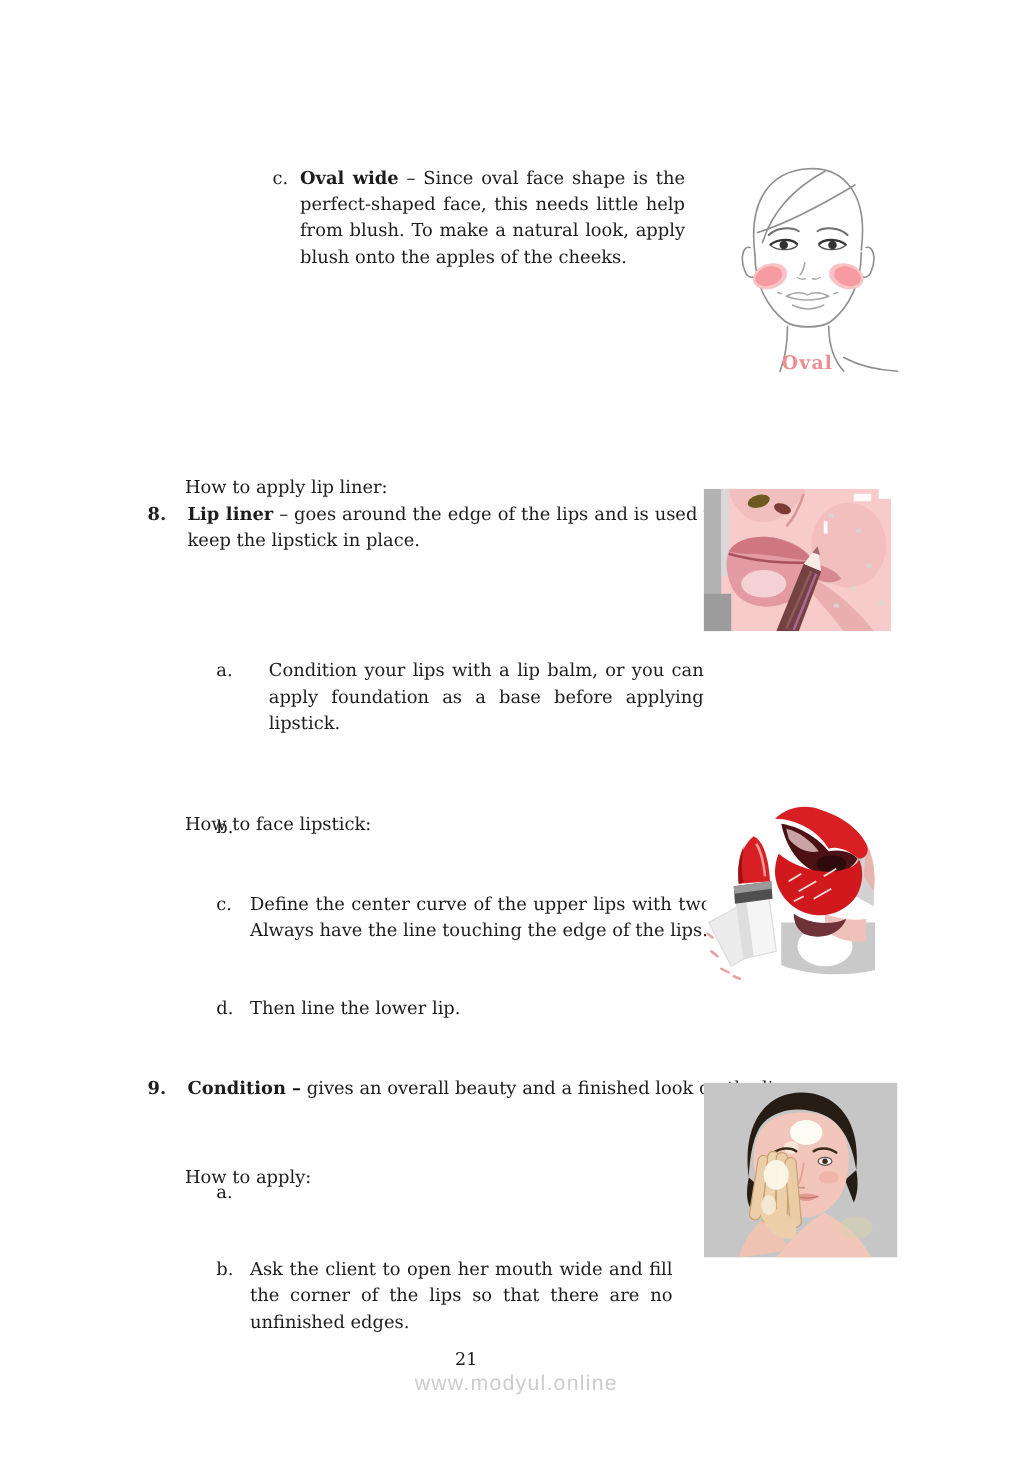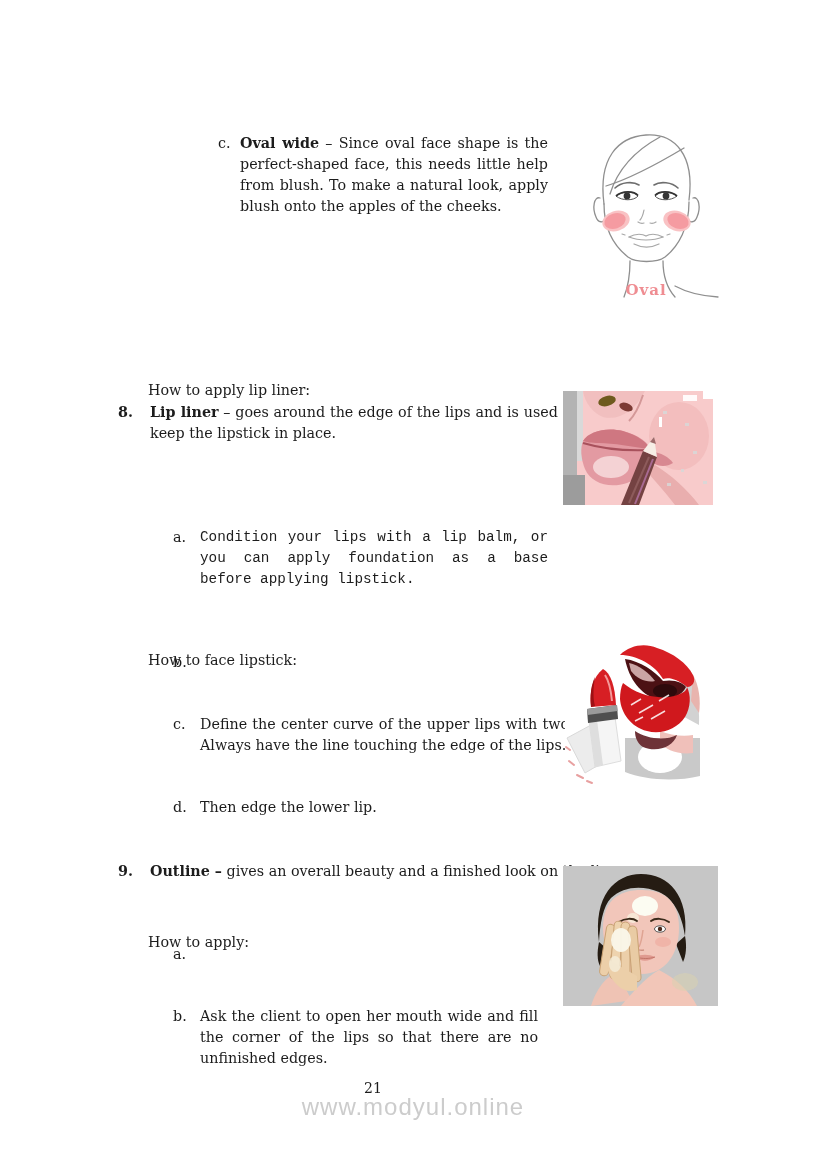--- a/index.html
+++ b/index.html
@@ -10,21 +10,21 @@
   }
   .abs { position:absolute; }
   .just { text-align:justify; }
   .bold { font-weight:bold; }
   .hang { position:relative; }
   .hang .mk { position:absolute; left:0; top:0; white-space:nowrap; }
   .pgnum { width:746px; text-align:center; font-size:14px; }
   .wmark {
     width:826px; text-align:center;
     font-family:"Liberation Sans","DejaVu Sans",sans-serif;
-    font-size:24px; color:#cccccc; letter-spacing:1px;
+    font-size:17px; color:#cccccc; letter-spacing:1px;
   }
   svg { display:block; }
 </style>
 </head>
 <body>
 
 <div class="page">
 
   <div class="abs hang" style="left:218px; top:133px;">
     <span class="mk">c.</span>
@@ -76,32 +76,32 @@
 
   <div class="abs hang" style="left:118px; top:318px;">
     <span class="mk bold">8.</span>
     <div class="just" style="margin-left:32px; width:550px;"><b class="bold">Lip liner</b> <span>– goes around the edge of the lips and is used to define them and keep the lipstick in place.</span></div>
   </div>
 
   <div class="abs" style="left:148px; top:380px;">How to apply lip liner:</div>
 
   <div class="abs hang" style="left:173px; top:401px;">
     <span class="mk">a.</span>
-    <div class="just" style="margin-left:27px; width:348px;font-family:Liberation Mono, monospace;">Condition your lips with a lip balm, or you can apply foundation as a base before applying lipstick.</div>
+    <div class="just" style="margin-left:42px; width:348px;">Condition your lips with a lip balm, or you can apply foundation as a base before applying lipstick.</div>
   </div>
   <div class="abs hang" style="left:173px; top:463px;">
     <span class="mk">b.</span>
   </div>
   <div class="abs hang" style="left:173px; top:525px;">
     <span class="mk">c.</span>
     <div class="just" style="margin-left:27px; width:490px;">Define the center curve of the upper lips with two precise strokes. Always have the line touching the edge of the lips.</div>
   </div>
   <div class="abs hang" style="left:173px; top:566px;">
     <span class="mk">d.</span>
-    <div style="margin-left:27px; width:490px;">Then edge the lower lip.</div>
+    <div style="margin-left:27px; width:490px;">Then line the lower lip.</div>
   </div>
 
   <svg class="abs" style="left:563px; top:391px;" width="150" height="114" viewBox="0 0 150 114">
     <rect x="0" y="0" width="150" height="114" fill="#f8cbcb"></rect>
     <rect x="0" y="0" width="14" height="114" fill="#b3b3b3"></rect>
     <rect x="14" y="0" width="6" height="70" fill="#d9d9d9"></rect>
     <rect x="0" y="84" width="22" height="30" fill="#9c9c9c"></rect>
     <path d="M20,0 H82 C72,20 56,30 40,26 C30,22 22,12 20,0 Z" fill="#ecb9b9" opacity="0.65"></path>
     <ellipse cx="44" cy="10" rx="9" ry="5" fill="#6e5a1e" transform="rotate(-15 44 10)"></ellipse>
     <ellipse cx="63" cy="16" rx="7" ry="4" fill="#7c3a34" transform="rotate(20 63 16)"></ellipse>
@@ -128,21 +128,21 @@
       <rect x="140" y="90" width="4" height="3"></rect>
         <rect x="118" y="78" width="3" height="3"></rect>
     </g>
     <rect x="96" y="26" width="3" height="10" fill="#ffffff"></rect>
     <rect x="120" y="4" width="14" height="6" fill="#ffffff" opacity="0.9"></rect>
     <rect x="140" y="0" width="10" height="8" fill="#ffffff"></rect>
   </svg>
 
   <div class="abs hang" style="left:118px; top:609px;">
     <span class="mk bold">9.</span>
-    <div style="margin-left:32px; width:578px;"><b class="bold">Outline –</b> <span>gives an overall beauty and a finished look on the lips.</span></div>
+    <div style="margin-left:32px; width:578px;"><b class="bold">Condition –</b> <span>gives an overall beauty and a finished look on the lips.</span></div>
   </div>
 
   <div class="abs" style="left:148px; top:650px;">How to face lipstick:</div>
 
   <div class="abs hang" style="left:173px; top:671px;">
     <span class="mk">a.</span>
   </div>
   <div class="abs hang" style="left:173px; top:733px;">
     <span class="mk">b.</span>
     <div class="just" style="margin-left:27px; width:338px;">Ask the client to open her mouth wide and fill the corner of the lips so that there are no unfinished edges.</div>

